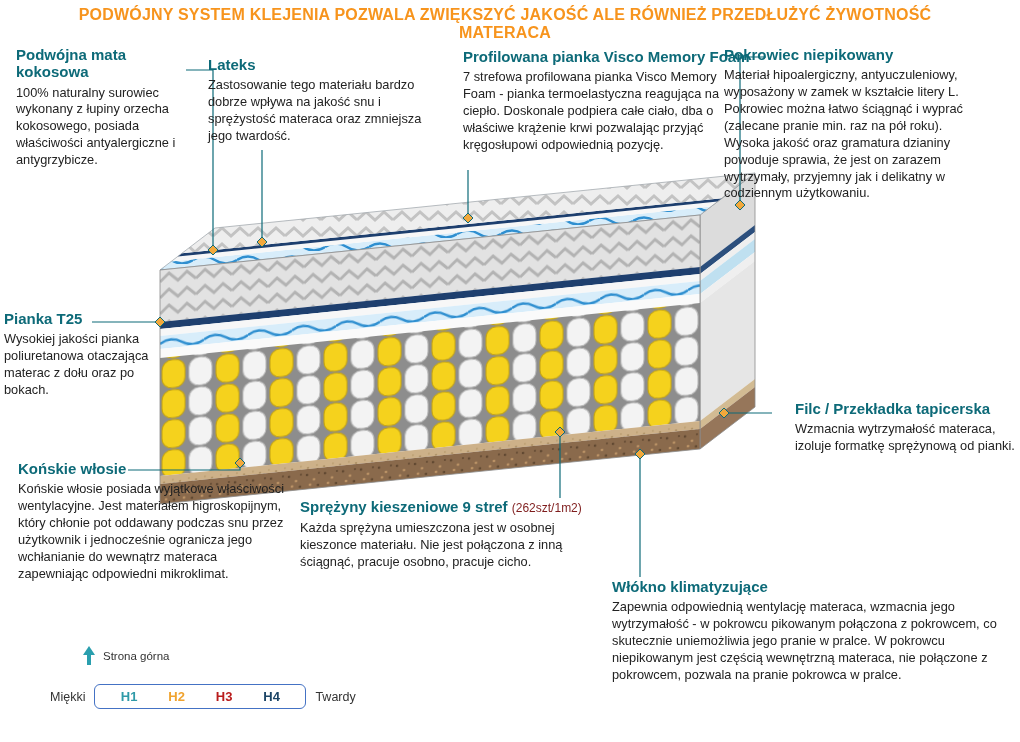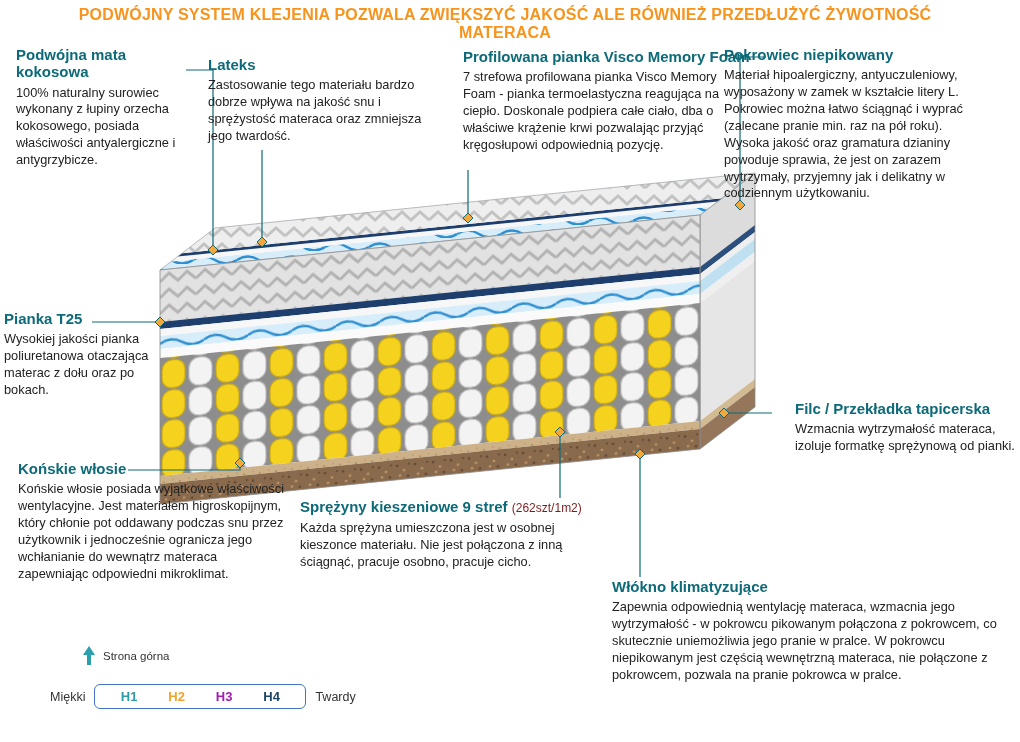--- a/index.html
+++ b/index.html
@@ -188,21 +188,21 @@
   <div class="scale">
     <div class="scale-top">
       <span class="arrow up"></span>
       <span>Strona górna</span>
     </div>
     <div class="scale-row">
       <span>Miękki</span>
       <div class="scale-box">
         <span style="color: rgb(47, 154, 168);">H1</span>
         <span style="color: rgb(240, 163, 47);">H2</span>
-        <span style="color: #a21caf;">H3</span>
+        <span style="color: #b91c1c;">H3</span>
         <span style="color: rgb(28, 69, 102);">H4</span>
       </div>
       <span>Twardy</span>
     </div>
     <div class="scale-bottom">
       <span class="arrow down"></span>
       <span>Strona dolna</span>
     </div>
   </div>
 

